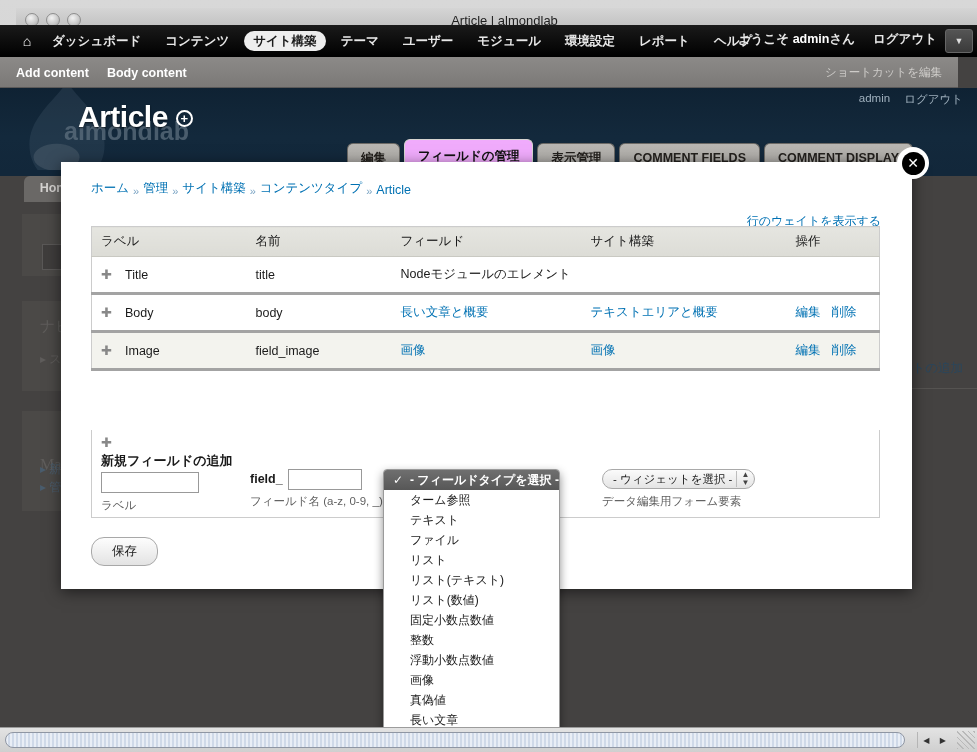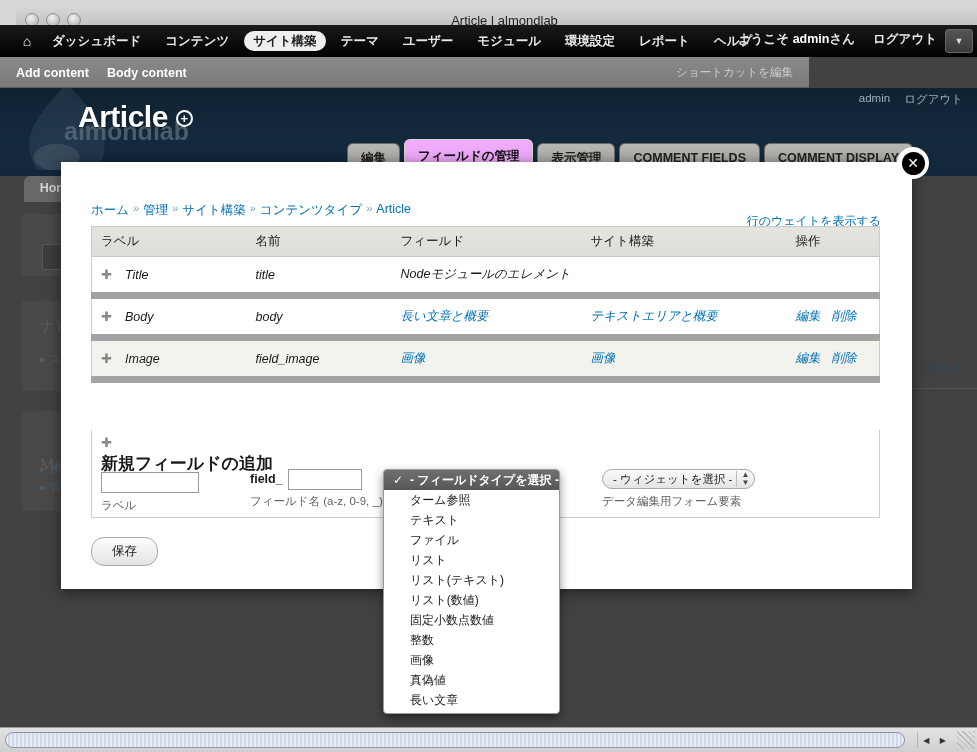--- a/index.html
+++ b/index.html
@@ -74,21 +74,21 @@
   #toolbar-toggle {
     position: absolute; right: 4px; top: 4px;
     width: 28px; height: 24px;
     background: linear-gradient(#555, #3a3a3a);
     border: 1px solid #666; border-radius: 3px;
     color: #ddd; font-size: 9px; text-align: center; line-height: 22px;
   }
 
   
   #shortcut-bar {
-    position: absolute; top: 32px; left: 0; width: 809px; height: 31px;
+    position: absolute; top: 32px; left: 0; width: 958px; height: 31px;
     background: linear-gradient(#8c8a88, #7b7977);
     border-bottom: 1px solid #5b5958;
   }
   #shortcut-left {
     position: absolute; left: 16px; top: 0; height: 31px;
     display: flex; align-items: center; gap: 18px;
     font-size: 12.5px; font-weight: bold; color: #fff;
   }
   #shortcut-right {
     position: absolute; right: 16px; top: 0; height: 31px;
@@ -196,23 +196,23 @@
     width: 32px; height: 32px; border-radius: 50%;
     background: #fff; z-index: 30;
     display: flex; align-items: center; justify-content: center;
   }
   #modal-close .x-disc {
     width: 23px; height: 23px; border-radius: 50%;
     background: #000; color: #fff;
     font-size: 14px; font-weight: bold; line-height: 22px; text-align: center;
   }
   #breadcrumb {
-    position: absolute; left: 30px; top: 40px;
+    position: absolute; left: 30px; top: 18px;
     font-size: 12.5px; color: #0071b3;
-    display: flex; align-items: flex-start; gap: 4px; flex-wrap: nowrap;
+    display: flex; align-items: flex-end; gap: 4px; flex-wrap: nowrap;
   }
   #breadcrumb .crumb { color: #0071b3; }
   #breadcrumb .sep { color: #7ba4c4; font-size: 11px; }
   #weight-link {
     position: absolute; right: 31px; top: 51px;
     font-size: 12px; color: #0071b3;
   }
 
   
   #field-table {
@@ -223,43 +223,42 @@
     border: 1px solid #ccc;
   }
   #field-table thead th {
     background: linear-gradient(#e5e5e0, #dcdcd6);
     border-bottom: 1px solid #c9c9c2;
     text-align: left; font-weight: normal; color: #1a1a1a;
     padding: 6px 9px; font-size: 12.5px;
   }
   #field-table td {
     padding: 9px 9px; vertical-align: middle;
-    border-bottom: 7px solid #a3a3a3;
+    border-bottom: 3px solid #a3a3a3;
     color: #1a1a1a;
-    font-style: italic;
   }
   #field-table tr.odd td  { background: #fff; }
   #field-table tr.even td { background: #f3f3ee; }
   .drag-handle {
     display: inline-block; width: 14px; color: #888;
     font-size: 13px; margin-right: 10px;
   }
   .lnk { color: #0071b3; }
   .ops-cell { text-align: left; white-space: normal; }
   .ops-cell a { color: #0071b3; margin-right: 11px; }
 
   
   #new-row-wrap {
     position: absolute; left: 30px; width: 789px;
     border-left: 1px solid #ccc; border-right: 1px solid #ccc;
     border-bottom: 1px solid #ccc;
     background: #fff; height: 88px;
   }
   .nf-handle { position: absolute; left: 9px; top: 5px; color: #888; font-size: 13px; }
-  .nf-title  { position: absolute; left: 9px; top: 22px; font-size: 17px; font-weight: bold; color: #1a1a1a; }
+  .nf-title  { position: absolute; left: 9px; top: 22px; font-size: 13px; font-weight: bold; color: #1a1a1a; }
   .nf-label-input {
     position: absolute; left: 9px; top: 42px;
     width: 98px; height: 21px;
     border: 1px solid #999; background: #fff;
   }
   .nf-desc { position: absolute; font-size: 11.5px; color: #5f5f5f; }
   .nf-fieldprefix {
     position: absolute; left: 158px; top: 42px;
     font-size: 12.5px; font-weight: bold; color: #1a1a1a;
   }
@@ -507,20 +506,21 @@
         <span>- フィールドタイプを選択 -</span>
       </div>
       <div class="dd-item">ターム参照</div>
       <div class="dd-item">テキスト</div>
       <div class="dd-item">ファイル</div>
       <div class="dd-item">リスト</div>
       <div class="dd-item">リスト(テキスト)</div>
       <div class="dd-item">リスト(数値)</div>
       <div class="dd-item">固定小数点数値</div>
       <div class="dd-item">整数</div>
+      <div class="dd-item">浮動小数点数値</div>
       <div class="dd-item">画像</div>
       <div class="dd-item">真偽値</div>
       <div class="dd-item">長い文章</div>
 
     </div>
 
   </div>
 
   <div id="hscrollbar">
     <div id="hs-thumb"></div>

